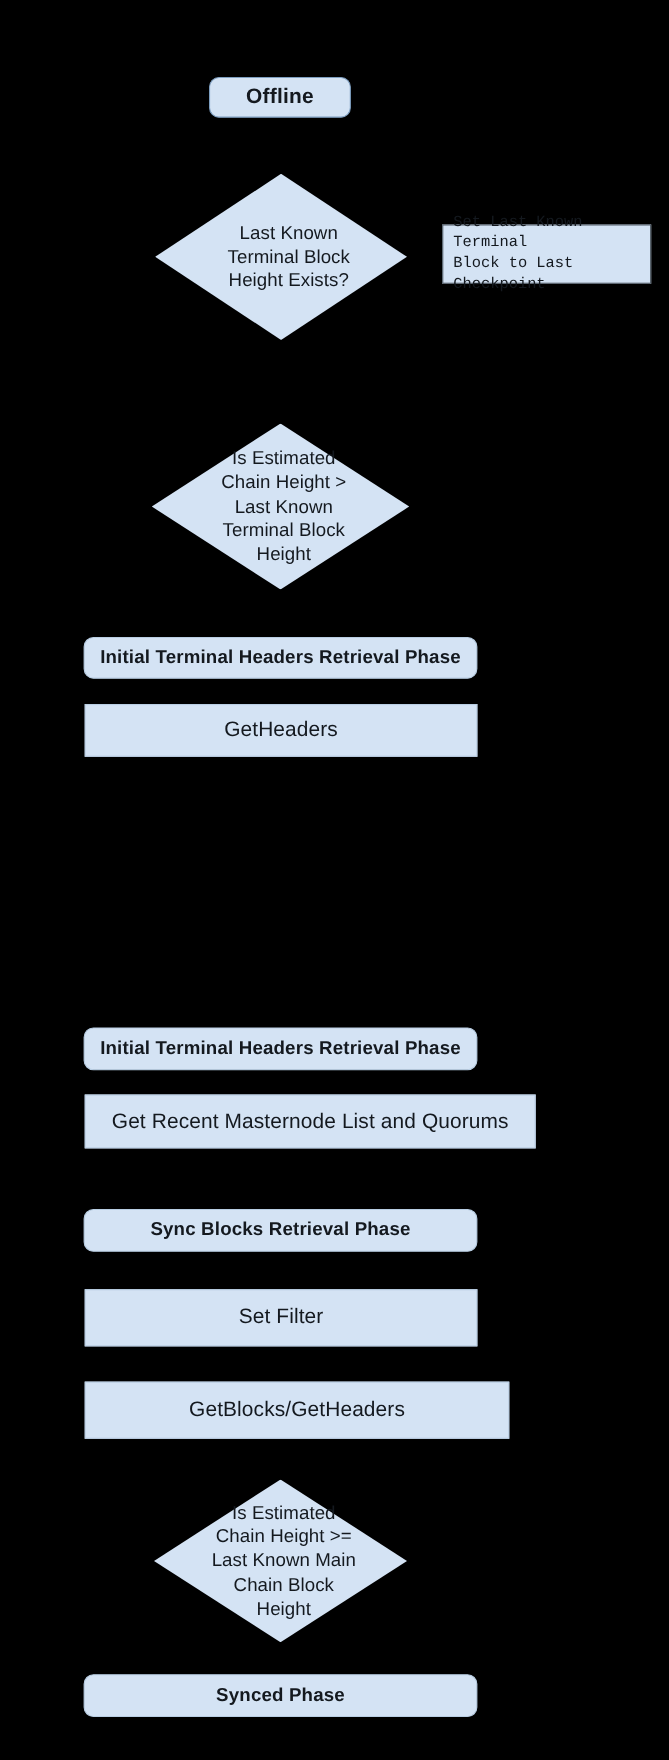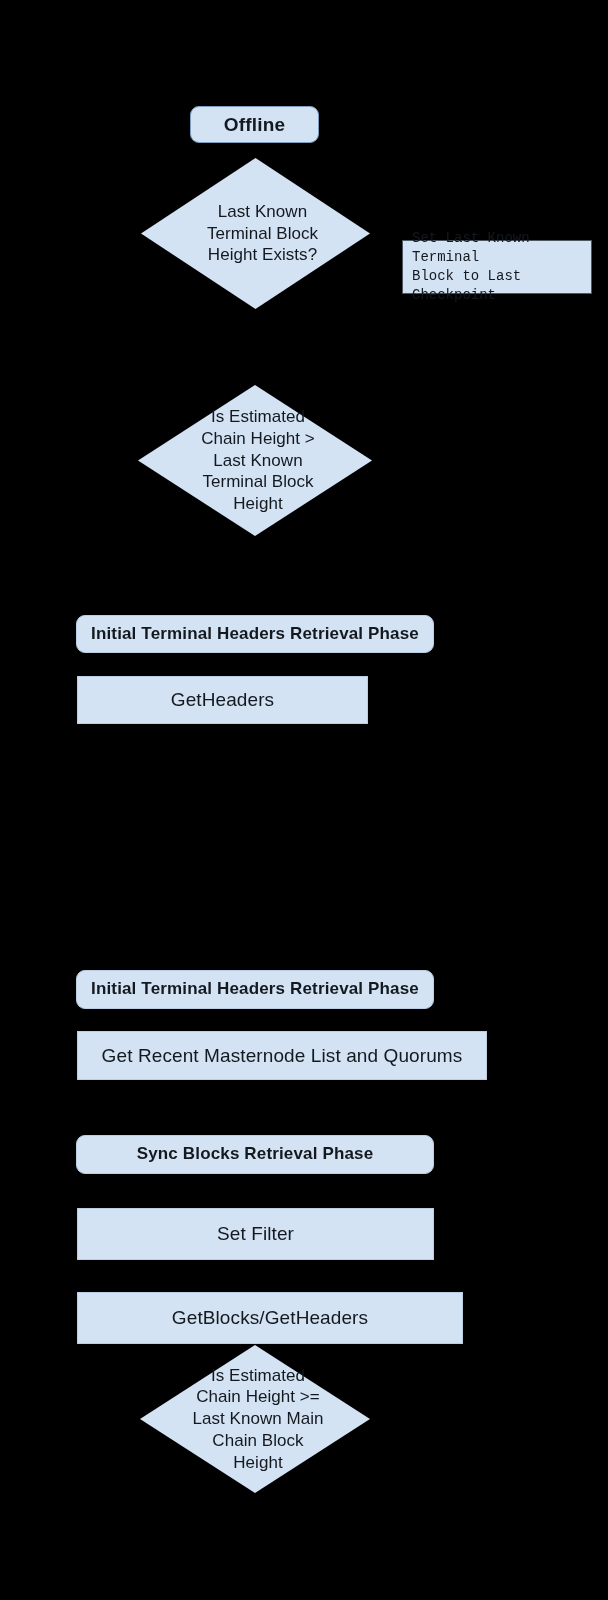--- a/index.html
+++ b/index.html
@@ -28,21 +28,20 @@
 
   
   .node {
     position: absolute;
     box-sizing: border-box;
     display: flex;
     align-items: center;
     justify-content: center;
     text-align: center;
     color: #14191f;
-    margin-top: 36px;
   }
 
   
   .box {
     background: #d4e3f4;
     border: 1px solid #b9cee3;
     border-radius: 0;
     font-size: 19px;
     font-weight: 400;
     line-height: 1.25;
@@ -170,21 +169,21 @@
     <div class="dshape"></div>
     <div class="dtext shift-right-sm">
       <span>Is Estimated<br>Chain Height &gt;<br>Last Known<br>Terminal Block<br>Height</span>
     </div>
   </div>
 
   <div class="node phase" style="left:76px; top:579px; width:358px; height:38px;">
     <span>Initial Terminal Headers Retrieval Phase</span>
   </div>
 
-  <div class="node box" style="left:77px; top:640px; width:291px; height:48px;">
+  <div class="node box" style="left:77px; top:640px; width:357px; height:48px;">
     <span>GetHeaders</span>
   </div>
 
 
   <div class="node phase" style="left:76px; top:934px; width:358px; height:39px;">
     <span>Initial Terminal Headers Retrieval Phase</span>
   </div>
 
   <div class="node box" style="left:77px; top:995px; width:410px; height:49px;">
     <span>Get Recent Masternode List and Quorums</span>
@@ -202,14 +201,17 @@
     <span>GetBlocks/GetHeaders</span>
   </div>
 
   <div class="diamond" style="left:140px; top:1345px; width:230px; height:148px;">
     <div class="dshape"></div>
     <div class="dtext shift-right-sm">
       <span>Is Estimated<br>Chain Height &gt;=<br>Last Known Main<br>Chain Block<br>Height</span>
     </div>
   </div>
 
+  <div class="node phase" style="left:76px; top:1522px; width:358px; height:39px;">
+    <span>Synced Phase</span>
+  </div>
 
 </div>
 
 </body></html>

